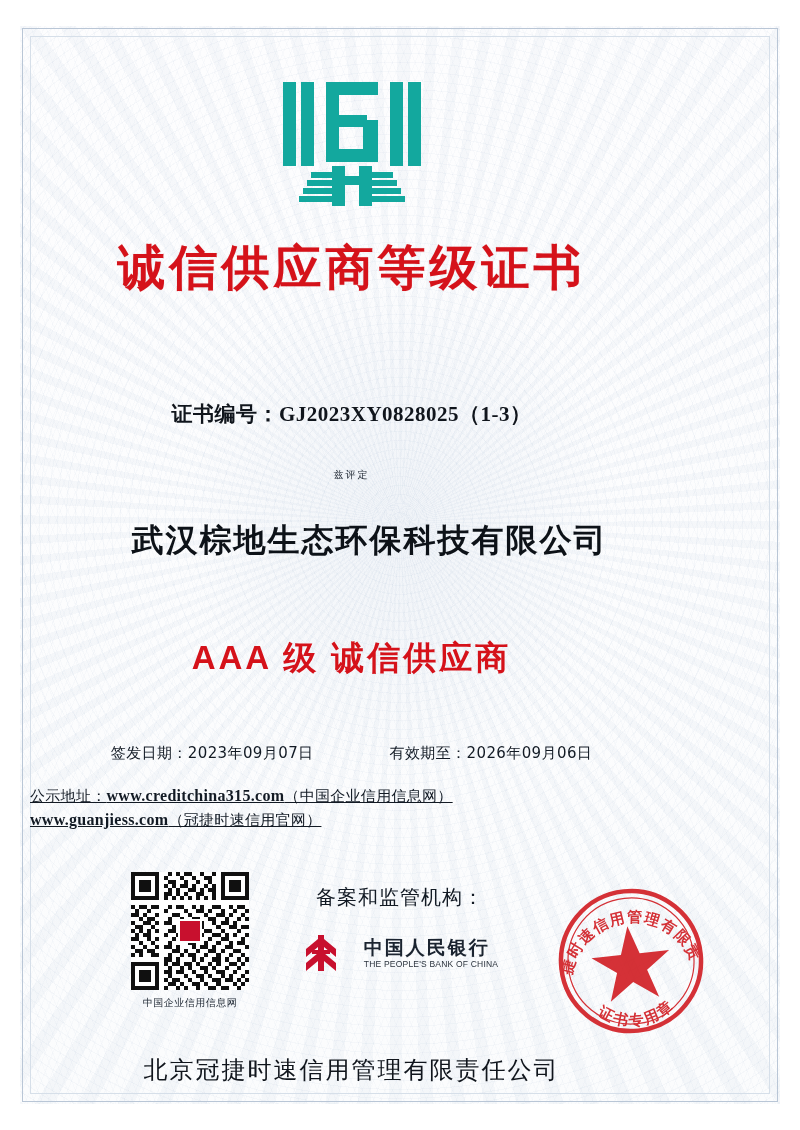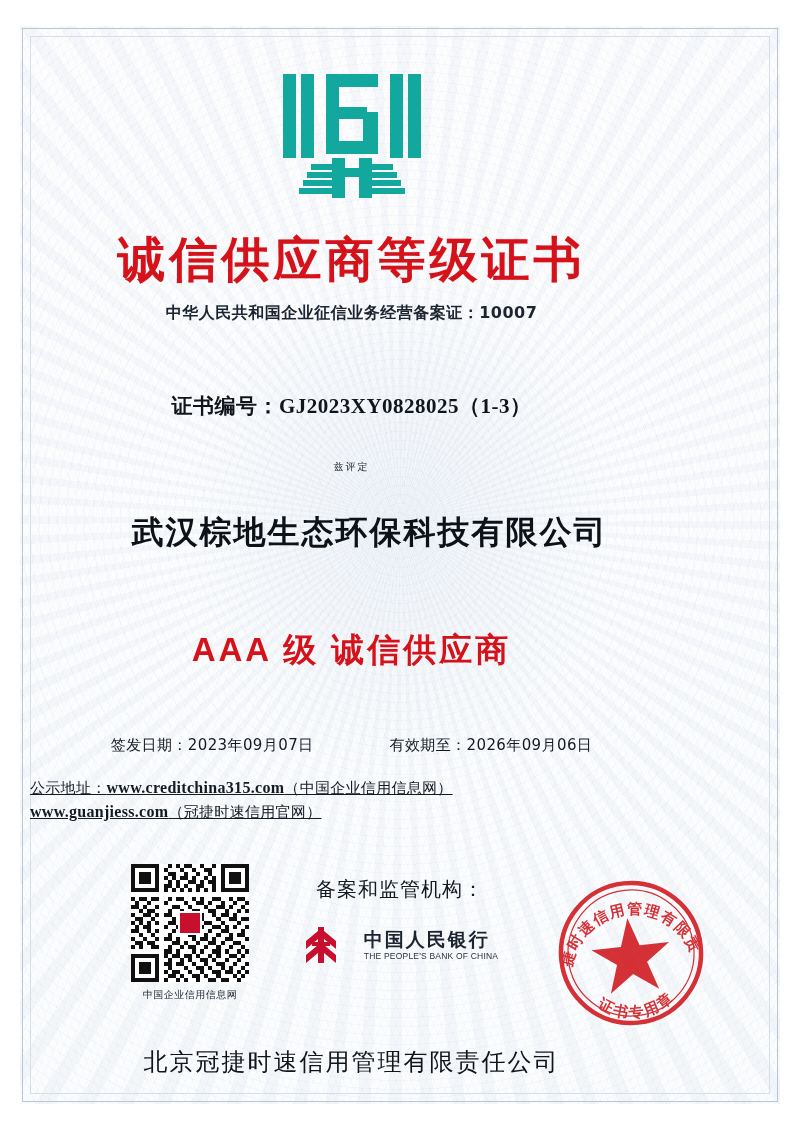--- a/index.html
+++ b/index.html
@@ -55,21 +55,21 @@
   .frame-inner {
     position: absolute;
     left: 30px; top: 36px;
     width: 740px; height: 1058px;
     border: 1px solid #d6dfe9;
     box-sizing: border-box;
   }
 
   .content {
     position: absolute;
-    left: 30px; top: 28px;
+    left: 30px; top: 36px;
     width: 643px; height: 1058px;
     box-sizing: border-box;
   }
 
   
   .logo-wrap {
     position: absolute;
     left: 0; right: 0;
     top: 44px;
     display: flex;
@@ -303,21 +303,20 @@
             <rect x="82" y="108" width="42" height="6"></rect>
             <rect x="82" y="116" width="46" height="6"></rect>
             <rect x="82" y="86" width="13" height="40"></rect>
           </g>
           <rect x="62" y="96" width="28" height="9"></rect>
         </g>
       </svg>
     </div>
 
     <div class="title">诚信供应商等级证书</div>
-    <div class="subtitle">中华人民共和国企业征信业务经营备案证：10007</div>
 
     <div class="cert-no">证书编号：GJ2023XY0828025（1-3）</div>
 
     <div class="hereby">兹评定</div>
 
     <div class="company">武汉棕地生态环保科技有限公司</div>
 
     <div class="grade">AAA 级 诚信供应商</div>
 
     <div class="dates">

